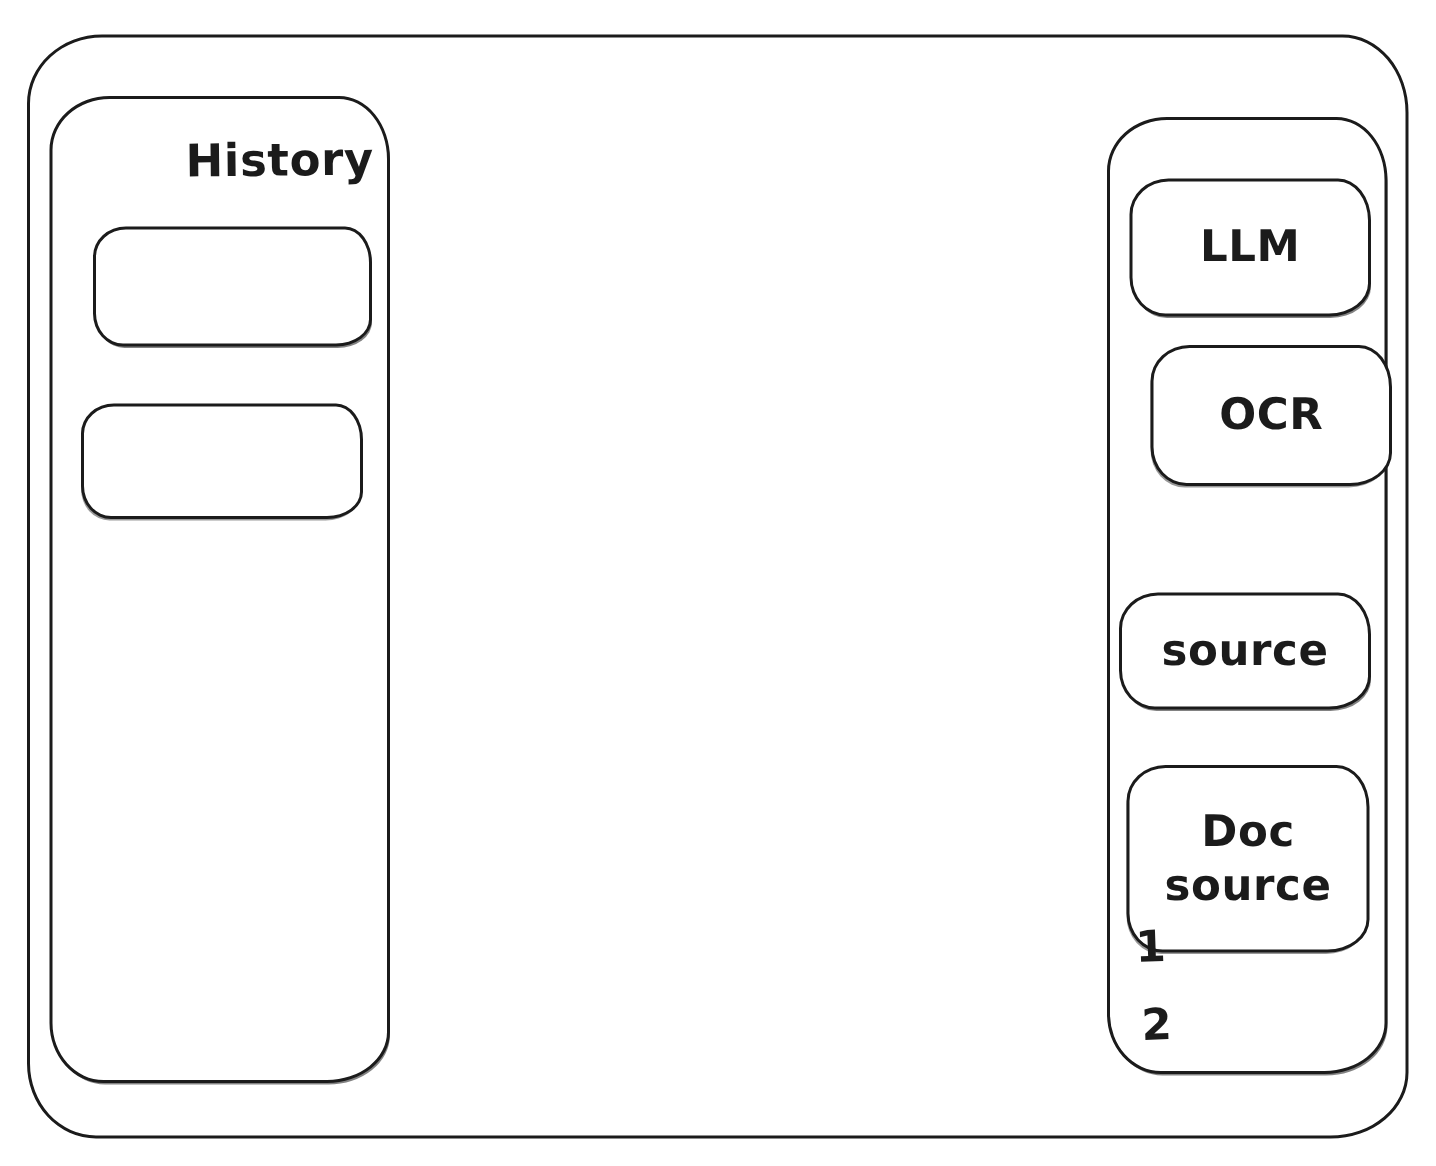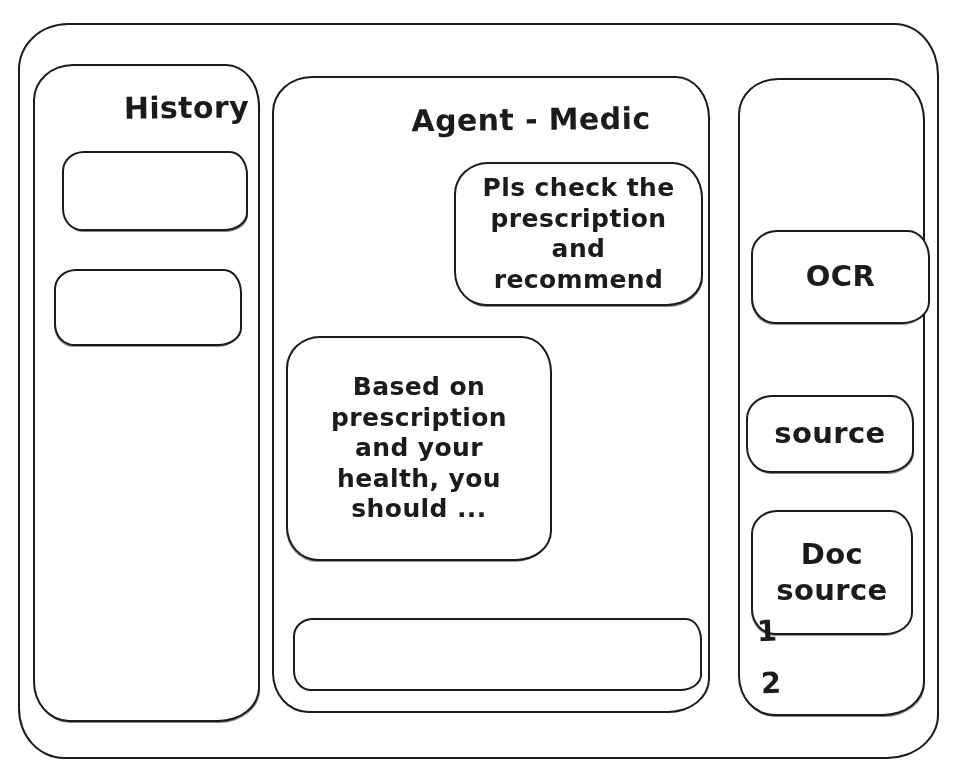--- a/index.html
+++ b/index.html
@@ -82,31 +82,23 @@
 <div id="canvas">
 
   <div class="sketch r-big" style="left:18px;top:23px;width:921px;height:736px;"></div>
 
   <div class="sketch r-panel dbl" style="left:33px;top:64px;width:227px;height:658px;">
     <div class="title hand" style="top:24px;">History</div>
     <div class="sketch r-box dbl" style="left:27px;top:85px;width:186px;height:80px;"></div>
     <div class="sketch r-box dbl2" style="left:19px;top:203px;width:188px;height:77px;"></div>
   </div>
 
-  <div class="sketch r-panel" style="left:272px;top:76px;width:438px;height:637px;">
-    <div class="title hand" style="top:24px;">Agent - Medic</div>
-
-    <div class="sketch r-bubble dbl bubble hand" style="left:180px;top:84px;width:249px;height:144px;">Pls check the prescription and recommend</div>
-
-    <div class="sketch r-bubble dbl2 bubble hand" style="left:12px;top:258px;width:266px;height:225px;">Based on prescription and your health, you should ...</div>
-
-    <input type="text" class="chat-input" style="left: 19px; top: 540px; width: 409px; height: 73px;" placeholder="">
-  </div>
 
   <div class="sketch r-panel dbl" style="left:738px;top:78px;width:187px;height:638px;">
-    <div class="sketch r-btn dbl2 toolbtn hand" style="left:11px;top:150px;width:179px;height:94px;">OCR</div>
+    <div class="sketch r-btn dbl toolbtn hand" style="left:13px;top:39px;width:161px;height:92px;">LLM</div>
+    <div class="sketch r-btn dbl2 toolbtn hand" style="left:27px;top:150px;width:161px;height:94px;">OCR</div>
     <div class="sketch r-btn dbl toolbtn hand" style="left:6px;top:315px;width:168px;height:78px;">source</div>
     <div class="sketch r-btn dbl2 toolbtn hand" style="left:11px;top:430px;width:162px;height:125px;">Doc source</div>
     <div class="annot" style="left:17px;top:534px;">1</div>
     <div class="annot" style="left:21px;top:586px;">2</div>
   </div>
 
 </div>
 
 </body></html>

